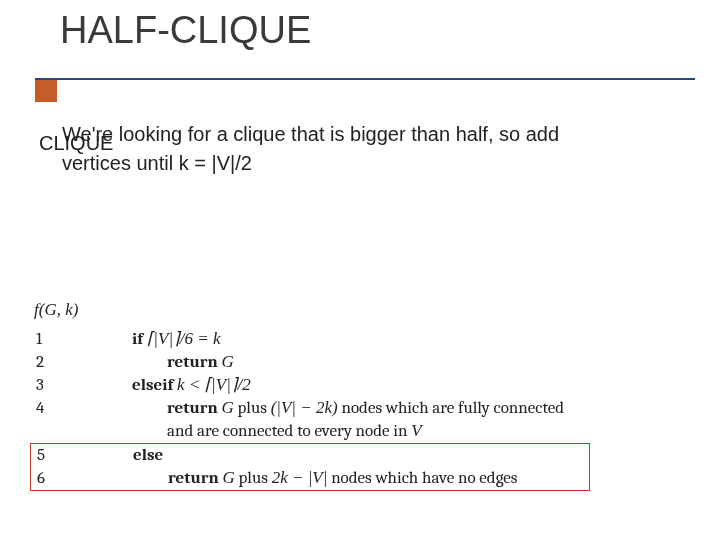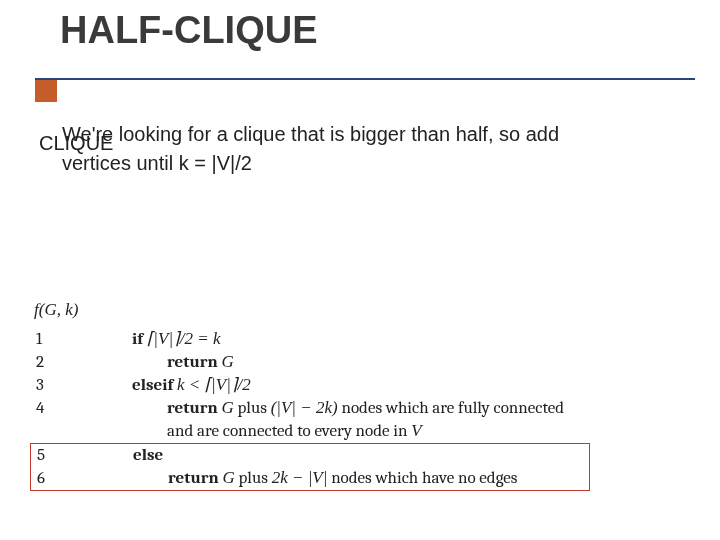--- a/index.html
+++ b/index.html
@@ -16,21 +16,21 @@
     width: 720px;
     height: 540px;
     position: relative;
     box-sizing: border-box;
   }
   .title {
     position: absolute;
     left: 60px;
     top: 8px;
     font-size: 38px;
-    font-weight: 700;
+    font-weight: 400;
     color: #3a3a3a;
     line-height: 1.2;
   }
   .title-rule {
     position: absolute;
     left: 35px;
     right: 25px;
     top: 78px;
     height: 0;
     border-top: 2px solid #2a457c;
@@ -116,21 +116,21 @@
       <p class="p3b">We're looking for a clique that is bigger than half, so add</p>
     </div>
     <p class="p3b">vertices until k = |V|/2</p>
   </div>
 
   <div class="algo">
     <div class="algo-head math">f(G, k)</div>
 
     <div class="algo-row">
       <div class="ln">1</div>
-      <div class="code-col indent1"><span class="kw">if</span> <span class="math">⌈|V|⌉/2 = k</span></div>
+      <div class="code-col indent1"><span class="kw">if</span> <span class="math">⌈|V|⌉/6 = k</span></div>
     </div>
     <div class="algo-row">
       <div class="ln">2</div>
       <div class="code-col indent2"><span class="kw">return</span> <span class="math">G</span></div>
     </div>
     <div class="algo-row">
       <div class="ln">3</div>
       <div class="code-col indent1"><span class="kw">elseif</span> <span class="math">k &lt; ⌈|V|⌉/2</span></div>
     </div>
     <div class="algo-row">

